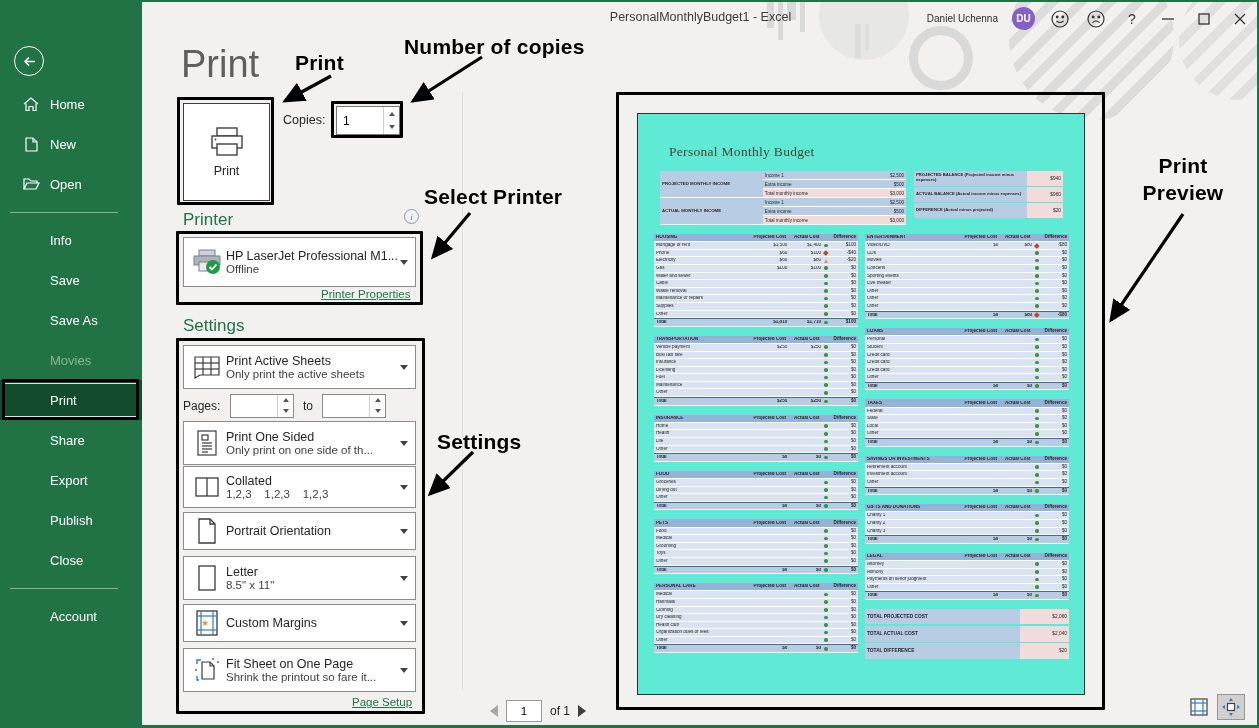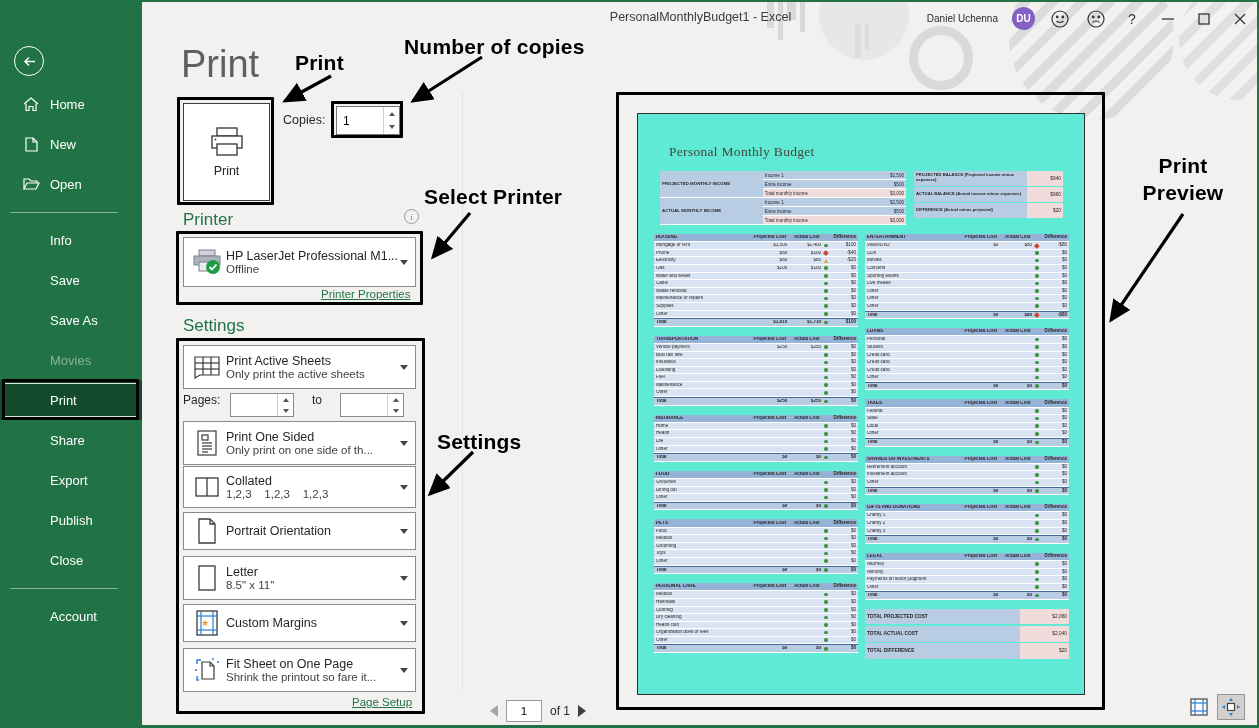--- a/index.html
+++ b/index.html
@@ -60,21 +60,21 @@
   .dropdown{position:absolute;left:183px;width:233px;background:#fff;border:1px solid #8b8b8b;display:flex;
             align-items:center;box-sizing:border-box;padding:2px 4px;z-index:5}
   .dropdown .ic{flex:0 0 38px;display:flex;justify-content:center}
   .dropdown .txt{flex:1;min-width:0;overflow:hidden}
   .dropdown .t1{font-size:12.5px;color:#262626;white-space:nowrap}
   .dropdown .t2{font-size:11.5px;color:#3f3f3f;white-space:pre}
   .caret{flex:0 0 14px;display:flex;justify-content:center}
   .caret span{width:0;height:0;border-left:4px solid transparent;border-right:4px solid transparent;border-top:5px solid #444}
   .green-link{position:absolute;font-size:11.5px;color:#217346;text-decoration:underline;z-index:5}
 
-  .pages-row{position:absolute;left:183px;top:393px;width:233px;height:25px;display:flex;z-index:5;font-size:12px;color:#262626}
+  .pages-row{position:absolute;left:183px;top:393px;width:233px;height:25px;display:flex;align-items:center;z-index:5;font-size:12px;color:#262626}
   .pg-spin{width:64px;height:24px;background:#fff;border:1px solid #8b8b8b;display:flex;box-sizing:border-box}
   .pg-spin input{flex:1;min-width:0;border:none;outline:none;font-family:inherit;font-size:11px}
 
   
   .vdiv{position:absolute;left:462px;top:92px;width:1px;height:598px;background:#e3e2e1;z-index:2}
   .page{position:absolute;left:637px;top:113px;width:446px;height:580px;background:#5eead4;border:1px solid #2f2f2f;z-index:5}
   .page-title{position:absolute;left:31px;top:30px;font-family:"Liberation Serif",serif;font-size:13.5px;color:#4a463c;letter-spacing:.3px}
   .income-wrap{position:absolute;left:22px;top:57px;width:246px}
   .bal-wrap{position:absolute;left:276px;top:57px;width:149px}
   .cols{position:absolute;top:120px;width:204px}
@@ -332,21 +332,21 @@
     <input style="">
     <span class="spin">
         <span style="display:flex;align-items:center;justify-content:center;flex:1">
           <span class="tri-up"></span>
         </span>
         <span style="display:flex;align-items:center;justify-content:center;flex:1">
           <span class="tri-dn"></span>
         </span>
       </span>
   </span>
-  <span style="margin:0 18px">to</span>
+  <span style="margin:0 9px">to</span>
   <span class="pg-spin">
     <input style="">
     <span class="spin">
         <span style="display:flex;align-items:center;justify-content:center;flex:1">
           <span class="tri-up"></span>
         </span>
         <span style="display:flex;align-items:center;justify-content:center;flex:1">
           <span class="tri-dn"></span>
         </span>
       </span>

